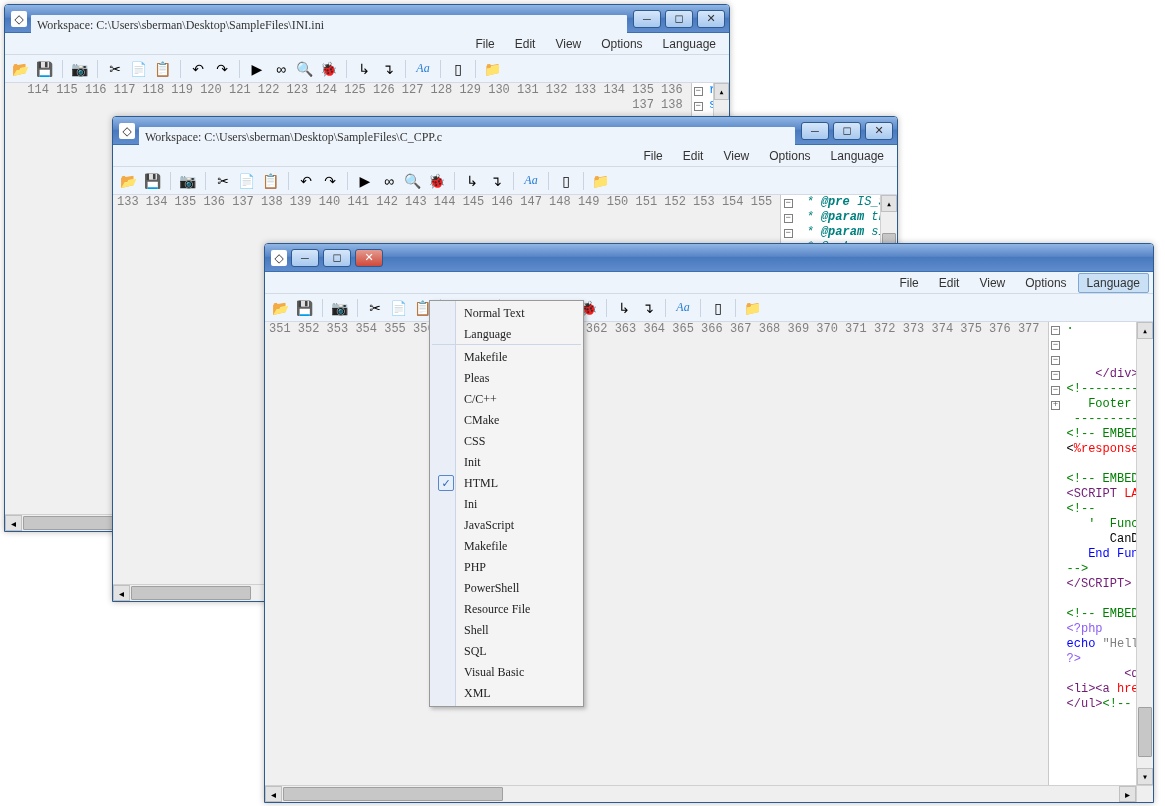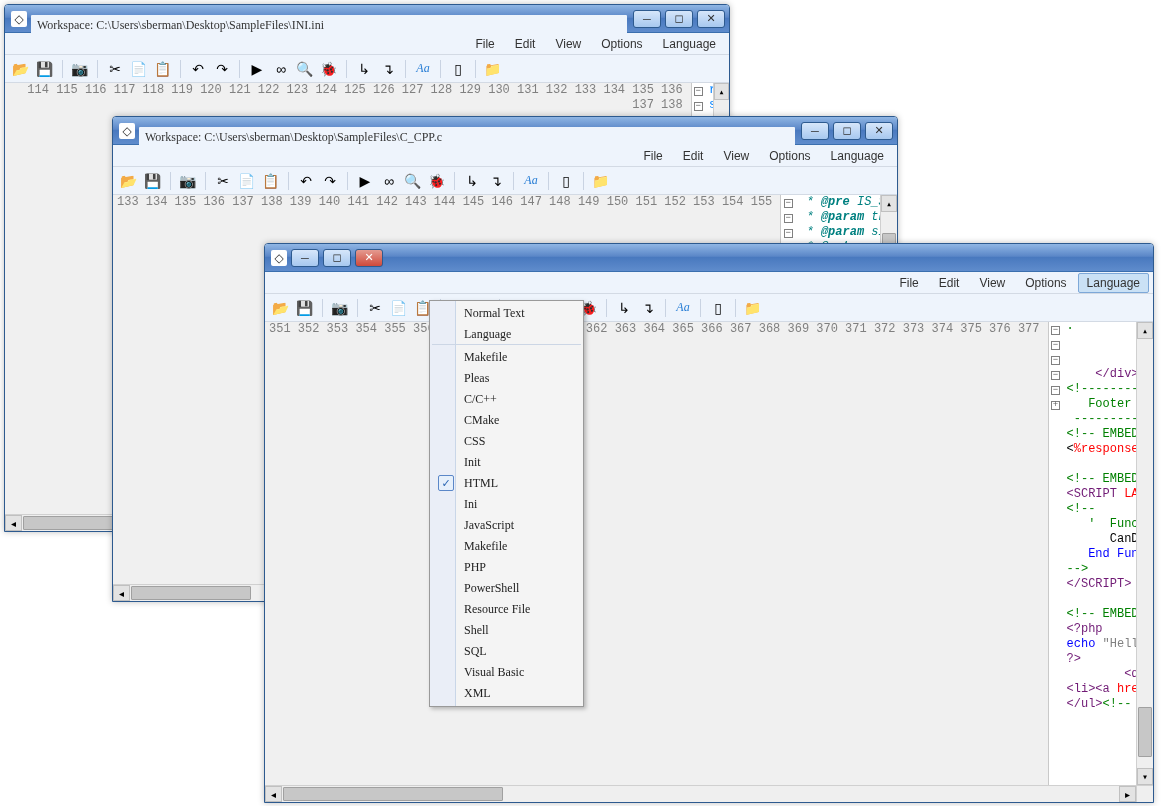--- a/index.html
+++ b/index.html
@@ -130,21 +130,21 @@
   .ini-comment { color: #008040; }
   .c-doc { color: #008080; font-style: italic; }
   .c-doc-kw { color: #008080; font-weight: bold; }
   .c-kw { color: #0000ff; }
   .c-type { color: #8000ff;}
   .c-pp { color: #804000;}
   .html-tag { color: #701a75;}
   .html-attr { color: #ff0000;}
   .html-comment { color: #008000;}
   .vb-kw { color: #0000ff;}
-  .php-tag { color: #701a75;}
+  .php-tag { color: #8b5cf6;}
   .php-kw { color: #0000ff;}
   .str { color: #808080;}
 
   .scroll-v {
     width: 17px;
     background: #efefef;
     border-left: 1px solid #d0d0d0;
     display:flex; flex-direction:column;
   }
   .scroll-btn { height:17px; background:#e3e3e3; border:1px solid #c0c0c0; display:flex;align-items:center;justify-content:center;font-size:10px;}

